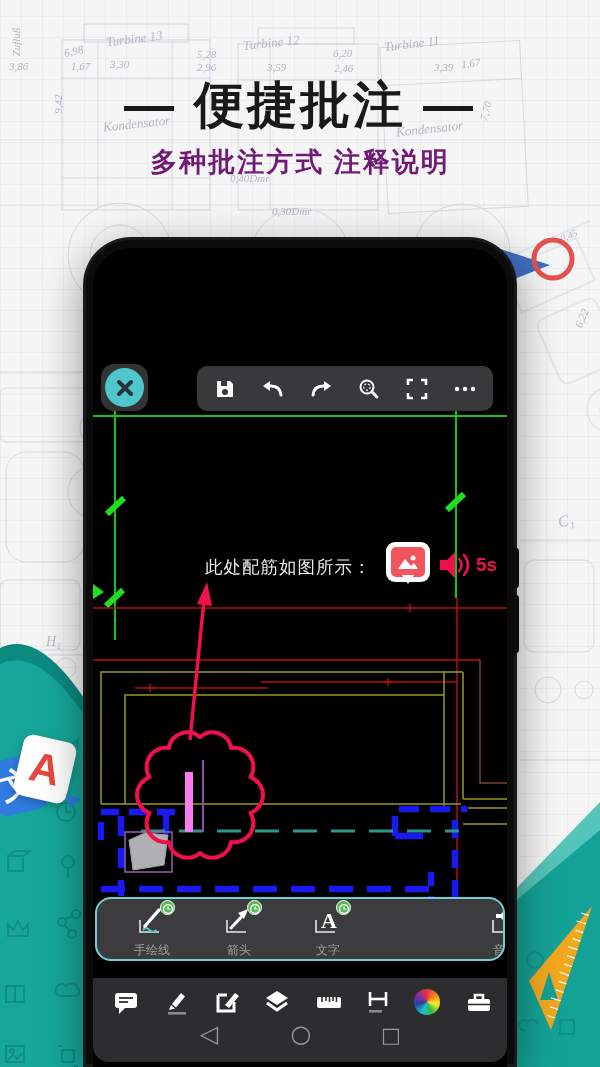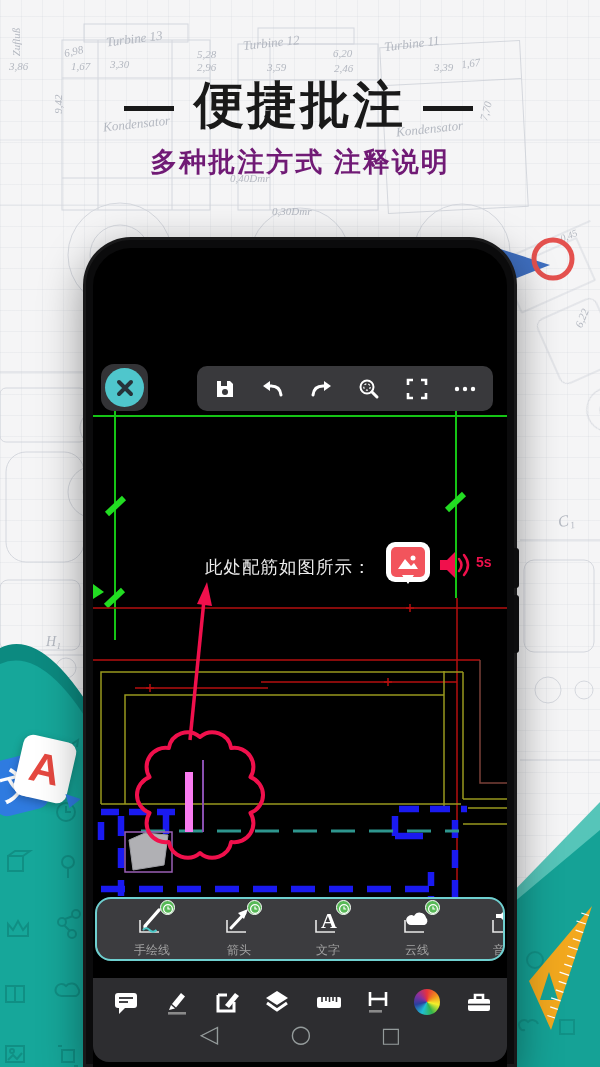--- a/index.html
+++ b/index.html
@@ -39,21 +39,21 @@
            padding:0 15px;box-sizing:border-box;}
   .tb-ic{display:flex;align-items:center;justify-content:center;width:26px;height:26px;}
   .note-text{position:absolute;left:112px;top:307px;color:#ececec;font-size:17.5px;
              letter-spacing:1px;font-weight:500;}
   .img-badge{position:absolute;left:293px;top:294px;width:44px;height:40px;background:#fff;
              border-radius:9px;display:flex;align-items:center;justify-content:center;}
   .img-badge:after{content:"";position:absolute;left:16px;bottom:-8px;border:6px solid transparent;
                    border-top:9px solid #fff;}
   .img-inner{width:34px;height:30px;background:#f2545c;border-radius:5px;display:flex;
              align-items:center;justify-content:center;}
-  .dur{position:absolute;left:383px;top:306px;color:#f0104c;font-size:14px;font-weight:700;}
+  .dur{position:absolute;left:383px;top:306px;color:#f0104c;font-size:19px;font-weight:700;}
   
   .tool-panel{position:absolute;left:2px;top:649px;width:410px;height:64px;background:#3c3c3f;
               border:2px solid #6fd0d0;border-radius:16px;overflow:hidden;box-sizing:border-box;}
   .tool-item{position:absolute;top:5px;width:80px;text-align:center;}
   .tool-ic{position:relative;display:inline-block;width:34px;height:34px;}
   .badge{position:absolute;right:-6px;top:-4px;width:15px;height:15px;border-radius:50%;
          background:#58b957;border:1.5px solid #fff;box-sizing:border-box;}
   .tool-label{color:#a3a3a3;font-size:12px;margin-top:0px;}
   
   .bottom-bar{position:absolute;left:0;top:730px;width:414px;height:84px;background:#2d2d30;
@@ -397,33 +397,20 @@
                 <path d="M5,16 V28 H24" stroke="#e8e8e8" stroke-width="1.6" fill="none"></path>
                 <text x="10" y="24" fill="#fff" font-size="22" font-weight="bold" font-family="Liberation Serif,serif">A</text>
               </svg>
             <span class="badge"><svg width="12" height="12" style="margin:0.5px;">
                   <circle cx="6" cy="6" r="4.4" stroke="#fff" stroke-width="1.2" fill="none"></circle>
                   <path d="M6,3.4 V6 H8.2" stroke="#fff" stroke-width="1.2" fill="none"></path>
                 </svg></span>
           </span>
           <div class="tool-label">文字</div>
         </div>
-        <div class="tool-item" style="left:280px;">
-          <span class="tool-ic">
-            <svg width="34" height="34">
-                <path d="M5,16 V28 H24" stroke="#e8e8e8" stroke-width="1.6" fill="none"></path>
-                <path d="M12,21 a5,5 0 1 1 2,-9 a6.5,6.5 0 0 1 12,1.5 a4.5,4.5 0 0 1 -1.5,7.5 Z" fill="#fff"></path>
-              </svg>
-            <span class="badge"><svg width="12" height="12" style="margin:0.5px;">
-                  <circle cx="6" cy="6" r="4.4" stroke="#fff" stroke-width="1.2" fill="none"></circle>
-                  <path d="M6,3.4 V6 H8.2" stroke="#fff" stroke-width="1.2" fill="none"></path>
-                </svg></span>
-          </span>
-          <div class="tool-label">云线</div>
-        </div>
         <div class="tool-item" style="left:368px;">
           <span class="tool-ic">
             <svg width="34" height="34">
                 <path d="M5,16 V28 H24" stroke="#e8e8e8" stroke-width="1.6" fill="none"></path>
                 <polygon points="8,10 13,10 19,4 19,20 13,14 8,14" fill="#fff"></polygon>
                 <path d="M22,8 q3,4 0,8" stroke="#fff" stroke-width="2" fill="none"></path>
               </svg>
             
           </span>
           <div class="tool-label">音频</div>

